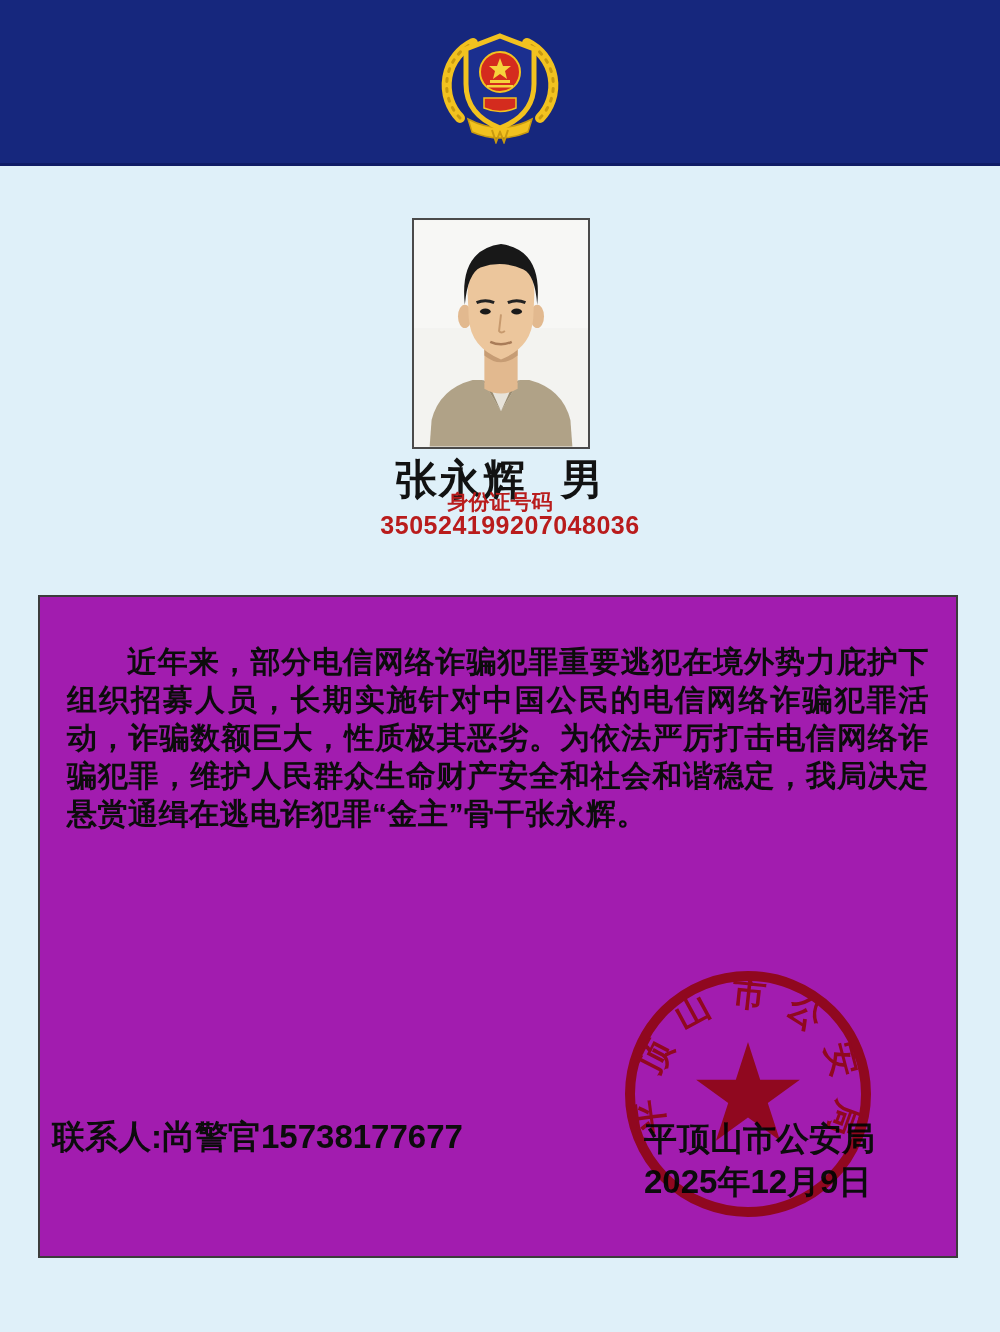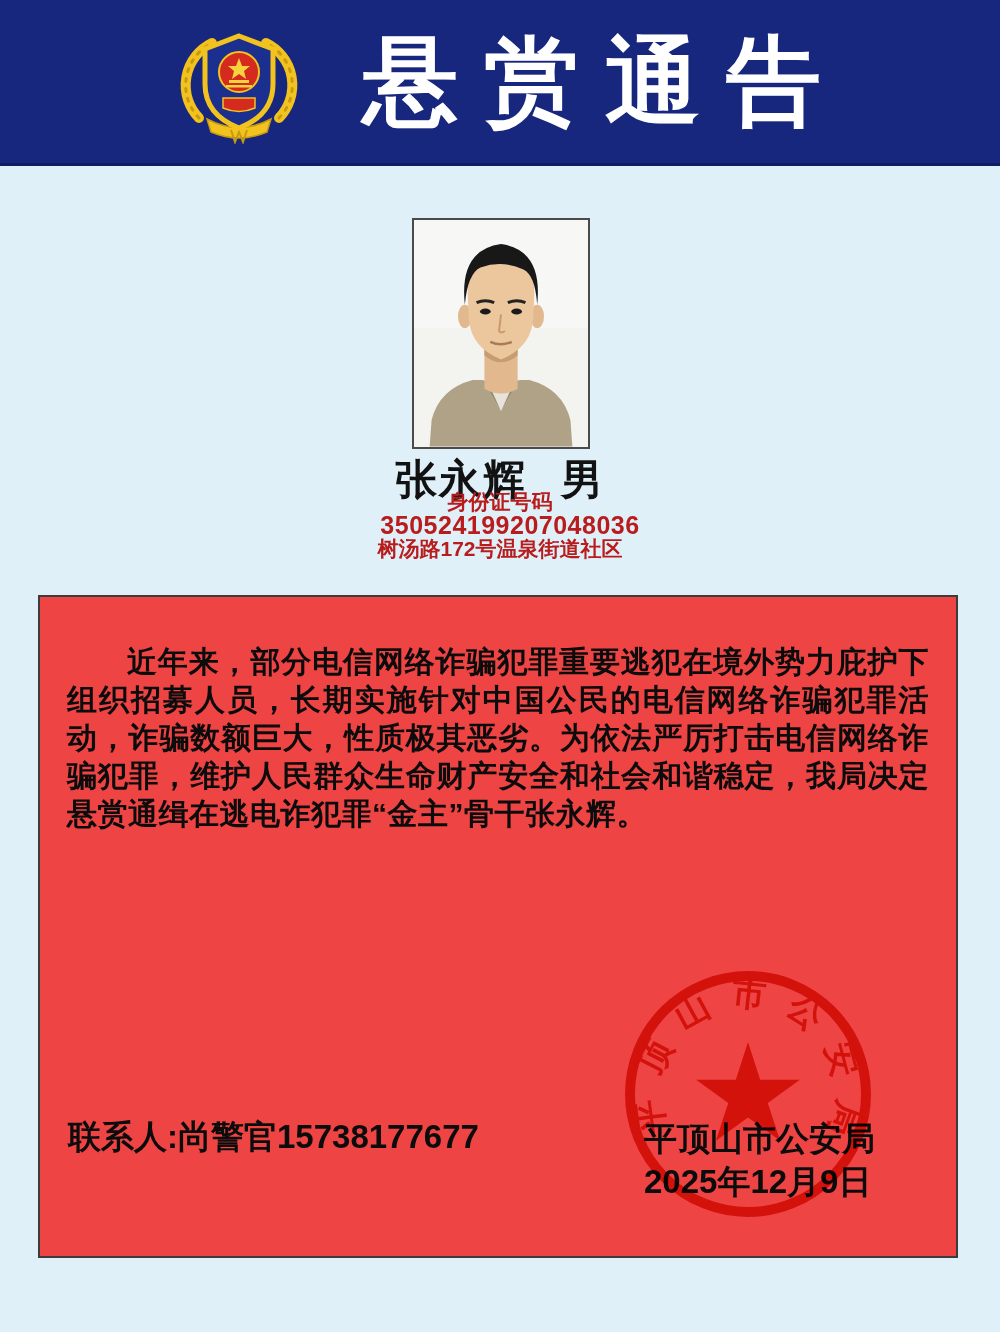--- a/index.html
+++ b/index.html
@@ -59,34 +59,34 @@
     text-align: center; color: #b91c1c; font-weight: bold;
   }
   .id-label   { font-size: 21px; line-height: 23px; }
   .id-number  { font-size: 25px; line-height: 25px; letter-spacing: 0.5px; padding-left: 20px; }
   .addr-line  { font-size: 21px; line-height: 22px; }
 
   
   .notice-box {
     position: absolute; left: 38px; top: 595px;
     width: 920px; height: 663px;
-    background: #ef4444;
+    background: #a21caf;
     border: 2px solid #3c3c3c;
     padding: 46px 27px 12px 27px;
   }
   .notice-box p {
     font-size: 30px; font-weight: bold; color: #0c0c0c;
     line-height: 38px;
     text-indent: 2em;
     text-align: justify;
     letter-spacing: 0.5px;
   }
 
   .contact-block {
-    position: absolute; left: 28px; top: 518px;
+    position: absolute; left: 12px; top: 518px;
     font-size: 33px; font-weight: bold; color: #0c0c0c;
     line-height: 44px; white-space: nowrap;
   }
   .contact-line2 { padding-left: 112px; }
 
   .signature-block {
     position: absolute; left: 604px; top: 520px;
     font-size: 33px; font-weight: bold; color: #0c0c0c;
     line-height: 43px; white-space: nowrap;
   }
@@ -118,21 +118,20 @@
 
       <path d="M60 14 L94 27 L94 62 Q94 93 60 106 Q26 93 26 62 L26 27 Z" fill="#1b2f8f" stroke="#f2c21f" stroke-width="5"></path>
 
       <circle cx="60" cy="50" r="20" fill="#d42b1e" stroke="#f2c21f" stroke-width="2"></circle>
       <path d="M60 36 L63 44 L71 44 L65 49 L67 57 L60 52 L53 57 L55 49 L49 44 L57 44 Z" fill="#f6d33c"></path>
       <rect x="50" y="58" width="20" height="3" fill="#f6d33c"></rect>
       <rect x="47" y="63" width="26" height="2.5" fill="#f6d33c"></rect>
 
       <path d="M44 76 L76 76 L76 86 Q60 93 44 86 Z" fill="#d42b1e" stroke="#f2c21f" stroke-width="1.5"></path>
     </svg>
-    <div class="header-title">悬赏通告</div>
   </div>
 
   <div class="photo-frame">
     <svg viewBox="0 0 178 231" aria-hidden="true">
       <rect x="0" y="0" width="178" height="231" fill="#f3f3f0"></rect>
       <rect x="0" y="0" width="178" height="110" fill="#f7f7f5"></rect>
 
       <path d="M16 231 L18 204 Q26 172 60 163 L118 163 Q152 172 160 204 L162 231 Z" fill="#b0a287"></path>
       <path d="M70 163 L89 195 L108 163 Z" fill="#e7e3da"></path>
       <path d="M70 163 L89 195 L76 166 Z" fill="#9a8d72"></path>
@@ -162,21 +161,20 @@
     </svg>
   </div>
 
   <div class="name-line">
     <span>张永辉</span><span class="gender">男</span>
   </div>
 
   <div class="id-block">
     <div class="id-label">身份证号码</div>
     <div class="id-number">350524199207048036</div>
-    <div class="addr-line">树汤路172号温泉街道社区</div>
   </div>
 
   <div class="notice-box">
     <p>近年来，部分电信网络诈骗犯罪重要逃犯在境外势力庇护下组织招募人员，长期实施针对中国公民的电信网络诈骗犯罪活动，诈骗数额巨大，性质极其恶劣。为依法严厉打击电信网络诈骗犯罪，维护人民群众生命财产安全和社会和谐稳定，我局决定悬赏通缉在逃电诈犯罪“金主”骨干张永辉。</p>
 
     <div class="contact-block">
       <div>联系人:尚警官15738177677</div>
     </div>
 
     <div class="signature-block">

